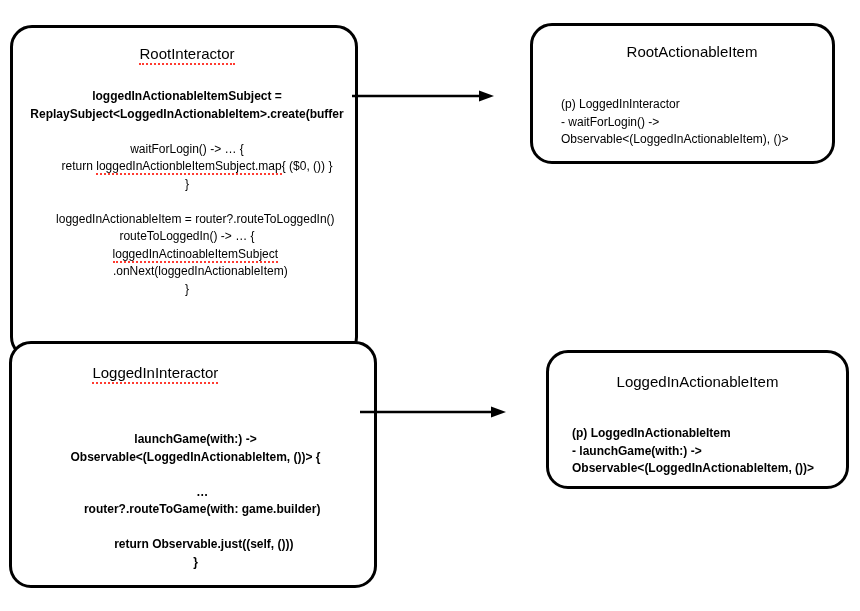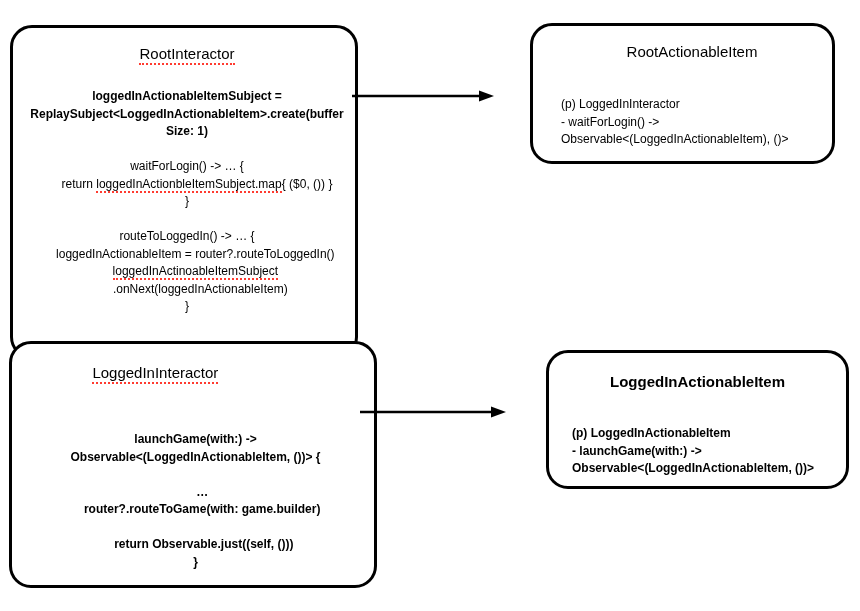--- a/index.html
+++ b/index.html
@@ -39,44 +39,43 @@
   #box-root-interactor        { left:10px;  top:25px;  width:348px; height:334px; padding:17px 4px 0 10px; }
   #box-root-interactor .code  { margin-top:25px; }
   #box-root-actionable        { left:530px; top:23px;  width:305px; height:141px; padding:17px 0 0 28px; }
   #box-root-actionable .body-lines { margin-top:35px; }
   #box-root-actionable .box-title  { margin-left:-28px;padding-left:19px; }
   #box-loggedin-interactor    { left:9px;   top:341px; width:368px; height:247px; padding:20px 4px 0 9px; }
   #box-loggedin-interactor .box-title { width:77%; }
   #box-loggedin-interactor .code { margin-top:49px;font-weight:bold; }
   #box-loggedin-actionable    { left:546px; top:350px; width:303px; height:139px; padding:20px 0 0 23px; }
   #box-loggedin-actionable .body-lines { margin-top:34px;font-weight:bold; }
-  #box-loggedin-actionable .box-title { margin-left:-23px;font-weight:bold; }
+  #box-loggedin-actionable .box-title { margin-left:-23px; }
 
   .arrow { position:absolute; }
   #arrow-top    { left:350px; top:86px;  }
   #arrow-bottom { left:358px; top:402px; }
 </style>
 </head>
 <body>
 
 <div class="box" id="box-root-interactor">
   <div class="box-title">
     <span class="spell">RootInteractor</span>
   </div>
   <div class="code">
       <div class="code-line"><span class="bold">loggedInActionableItemSubject =</span></div>
       <div class="code-line"><span class="bold">ReplaySubject&lt;LoggedInActionableItem&gt;.create(buffer</span></div>
-      <div class="code-line"><span class="bold">Size: 1)</span></div>
       <div class="code-line">&nbsp;</div>
       <div class="code-line"><span>waitForLogin() -&gt; … {</span></div>
       <div class="code-line"><span>      return </span><span class="misspelled">loggedInActionbleItemSubject.map</span><span>{ ($0, ()) }</span></div>
       <div class="code-line"><span>}</span></div>
       <div class="code-line">&nbsp;</div>
+      <div class="code-line"><span>     loggedInActionableItem = router?.routeToLoggedIn()</span></div>
       <div class="code-line"><span>routeToLoggedIn() -&gt; … {</span></div>
-      <div class="code-line"><span>     loggedInActionableItem = router?.routeToLoggedIn()</span></div>
       <div class="code-line"><span>     </span><span class="misspelled">loggedInActinoableItemSubject</span></div>
       <div class="code-line"><span>        .onNext(loggedInActionableItem)</span></div>
       <div class="code-line"><span>}</span></div>
     </div>
 </div>
 
 <div class="box" id="box-root-actionable">
   <div class="box-title">
     <span>RootActionableItem</span>
   </div>

